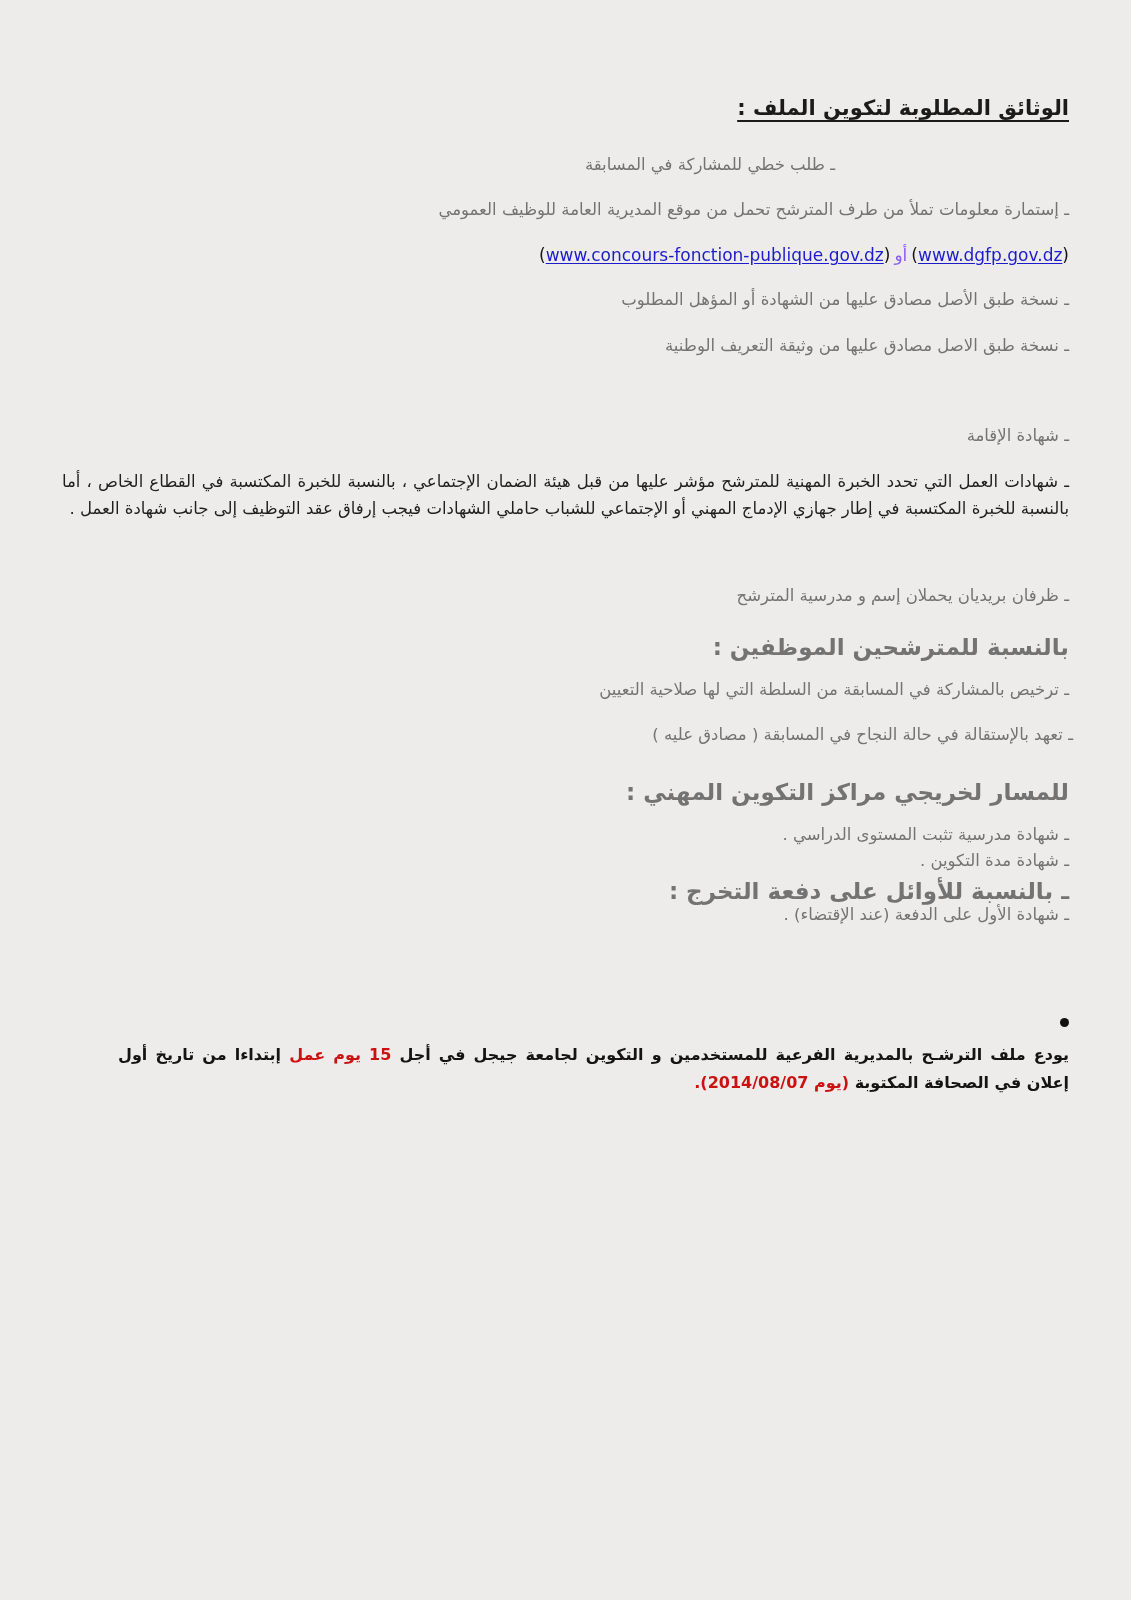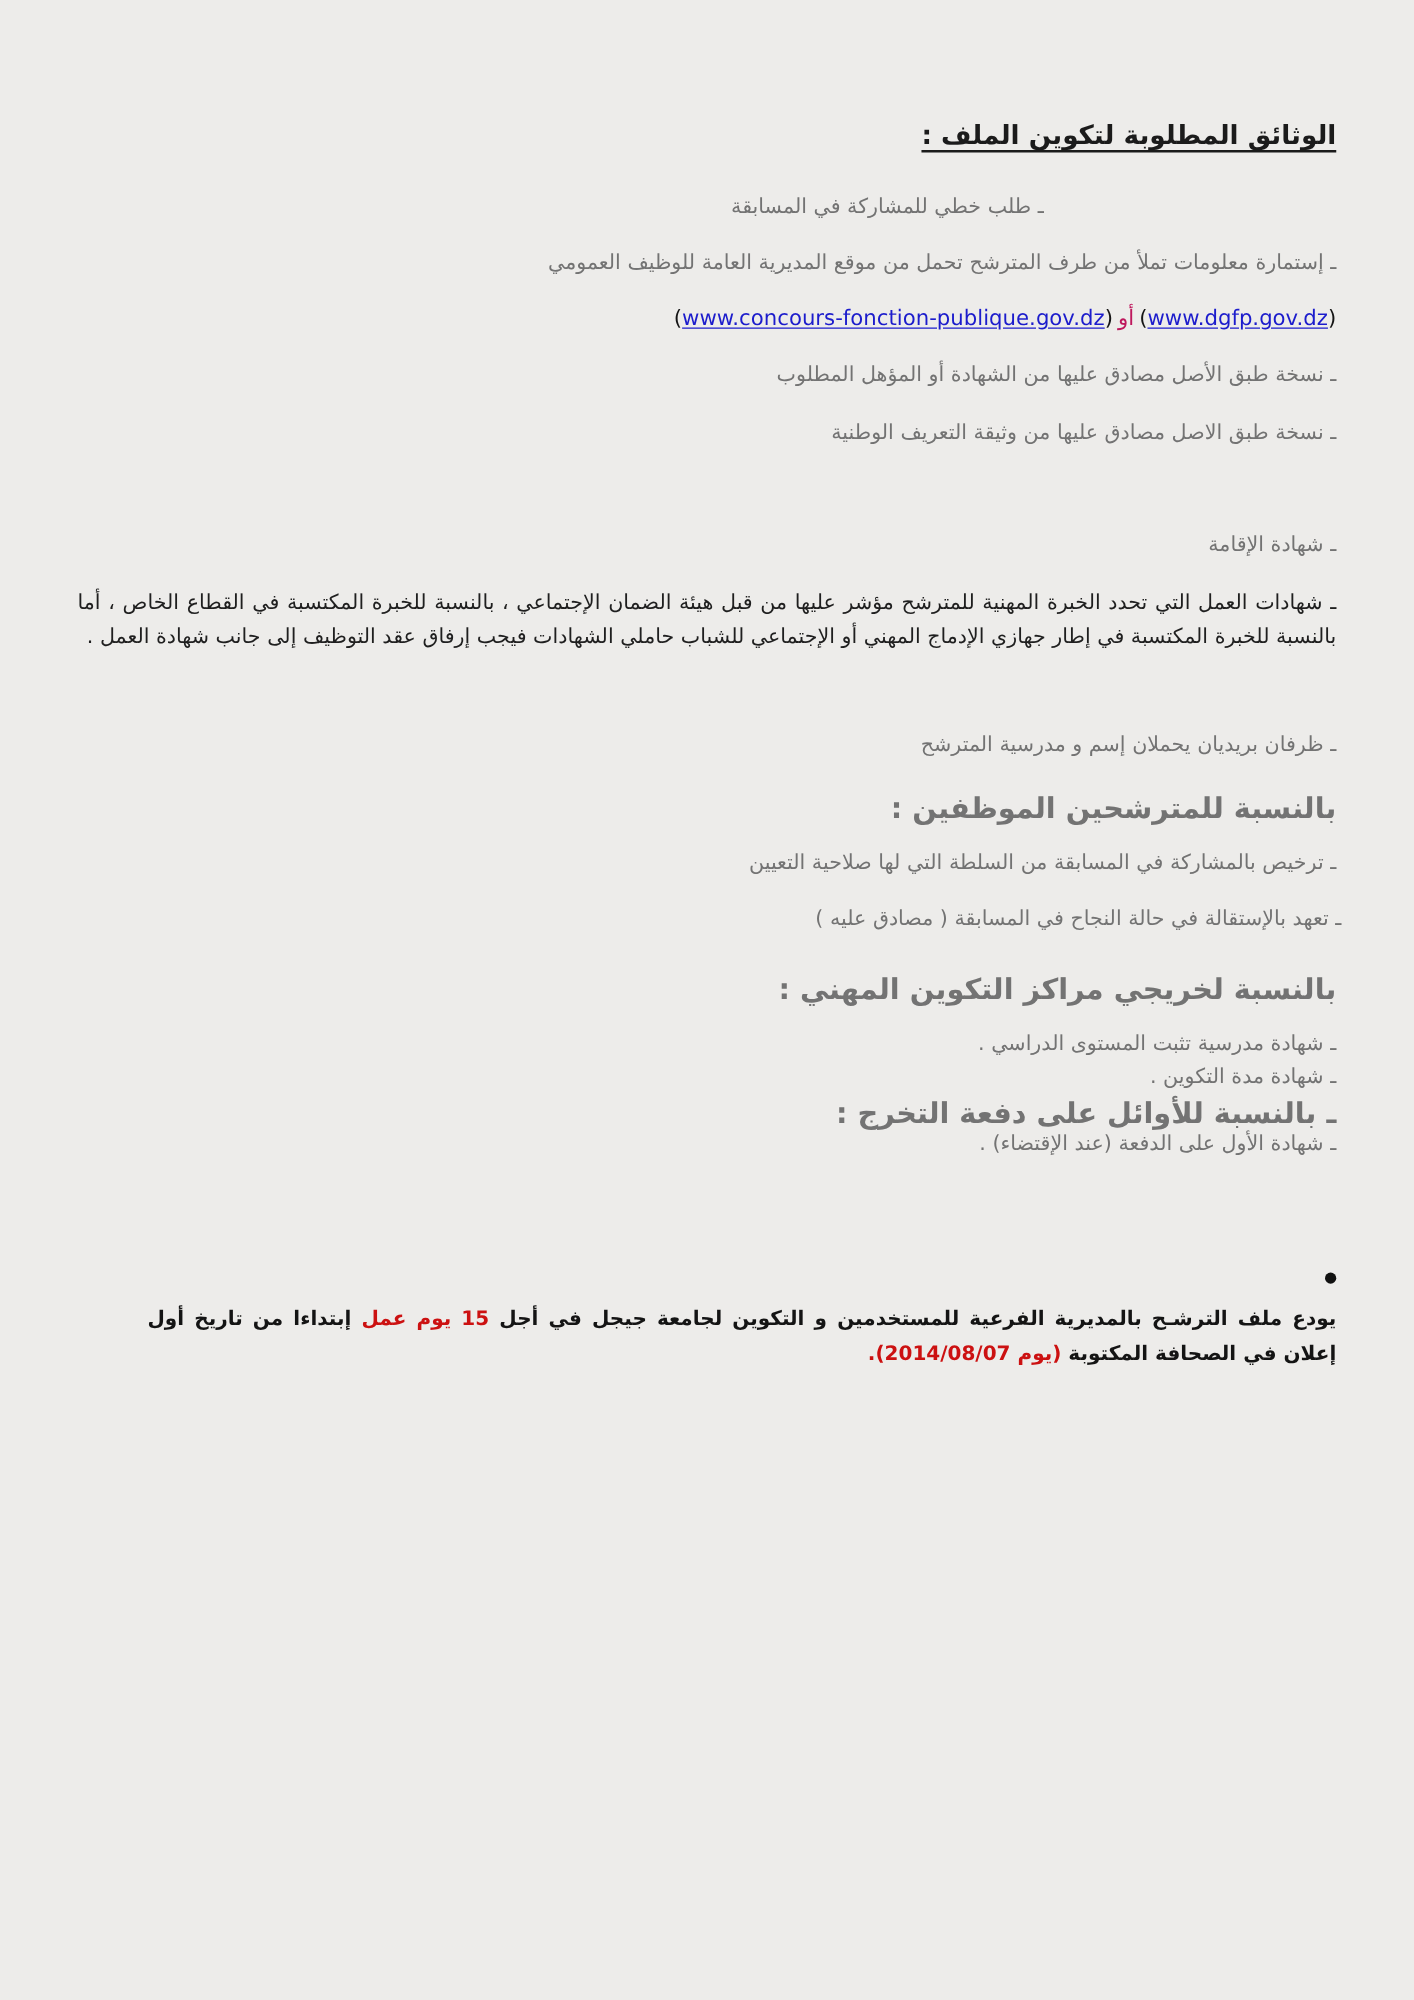--- a/index.html
+++ b/index.html
@@ -61,21 +61,21 @@
   }
   .url-line .u {
     color: #1c1ccc;
     text-decoration: underline;
     text-underline-offset: 2px;
     direction: ltr;
     unicode-bidi: embed;
     font-family: "DejaVu Sans", "Liberation Sans", sans-serif;
   }
   .url-line .par { color: #151515; }
-  .url-line .sep { color: #be185d; padding: 0 4px; }
+  .url-line .sep { color: #8b5cf6; padding: 0 4px; }
   
   .para {
     position: absolute;
     direction: rtl;
     text-align: justify;
     text-align-last: right;
     font-size: 16.5px;
     line-height: 1.62;
     color: #1f1f1f;
   }
@@ -137,21 +137,21 @@
   <div class="para" style="top:469px; right:62px; left:62px;">ـ شهادات العمل التي تحدد الخبرة المهنية للمترشح مؤشر عليها من قبل هيئة الضمان الإجتماعي ، بالنسبة للخبرة المكتسبة في القطاع الخاص ، أما بالنسبة للخبرة المكتسبة في إطار جهازي الإدماج المهني أو الإجتماعي للشباب حاملي الشهادات فيجب إرفاق عقد التوظيف إلى جانب شهادة العمل .</div>
 
   <div class="line" style="top:584px; right:62px;">ـ ظرفان بريديان يحملان إسم و مدرسية المترشح</div>
 
   <div class="line sub-head" style="top:630px; right:62px;">بالنسبة للمترشحين الموظفين :</div>
 
   <div class="line" style="top:678px; right:62px;">ـ ترخيص بالمشاركة في المسابقة من السلطة التي لها صلاحية التعيين</div>
 
   <div class="line" style="top:723px; right:58px;">ـ تعهد بالإستقالة في حالة النجاح في المسابقة  ( مصادق عليه )</div>
 
-  <div class="line sub-head" style="top:775px; right:62px;">بالنسبة لخريجي مراكز التكوين المهني :</div>
+  <div class="line sub-head" style="top:775px; right:62px;">للمسار لخريجي مراكز التكوين المهني :</div>
 
   <div class="line" style="top:823px; right:62px;">ـ شهادة مدرسية تثبت المستوى الدراسي .</div>
 
   <div class="line" style="top:849px; right:62px;">ـ شهادة مدة التكوين  .</div>
 
   <div class="line sub-head" style="top:874px; right:62px;">ـ بالنسبة للأوائل على دفعة التخرج :</div>
 
   <div class="line" style="top:903px; right:62px;">ـ شهادة الأول على الدفعة  (عند الإقتضاء) .</div>
 
   <div class="notice">

